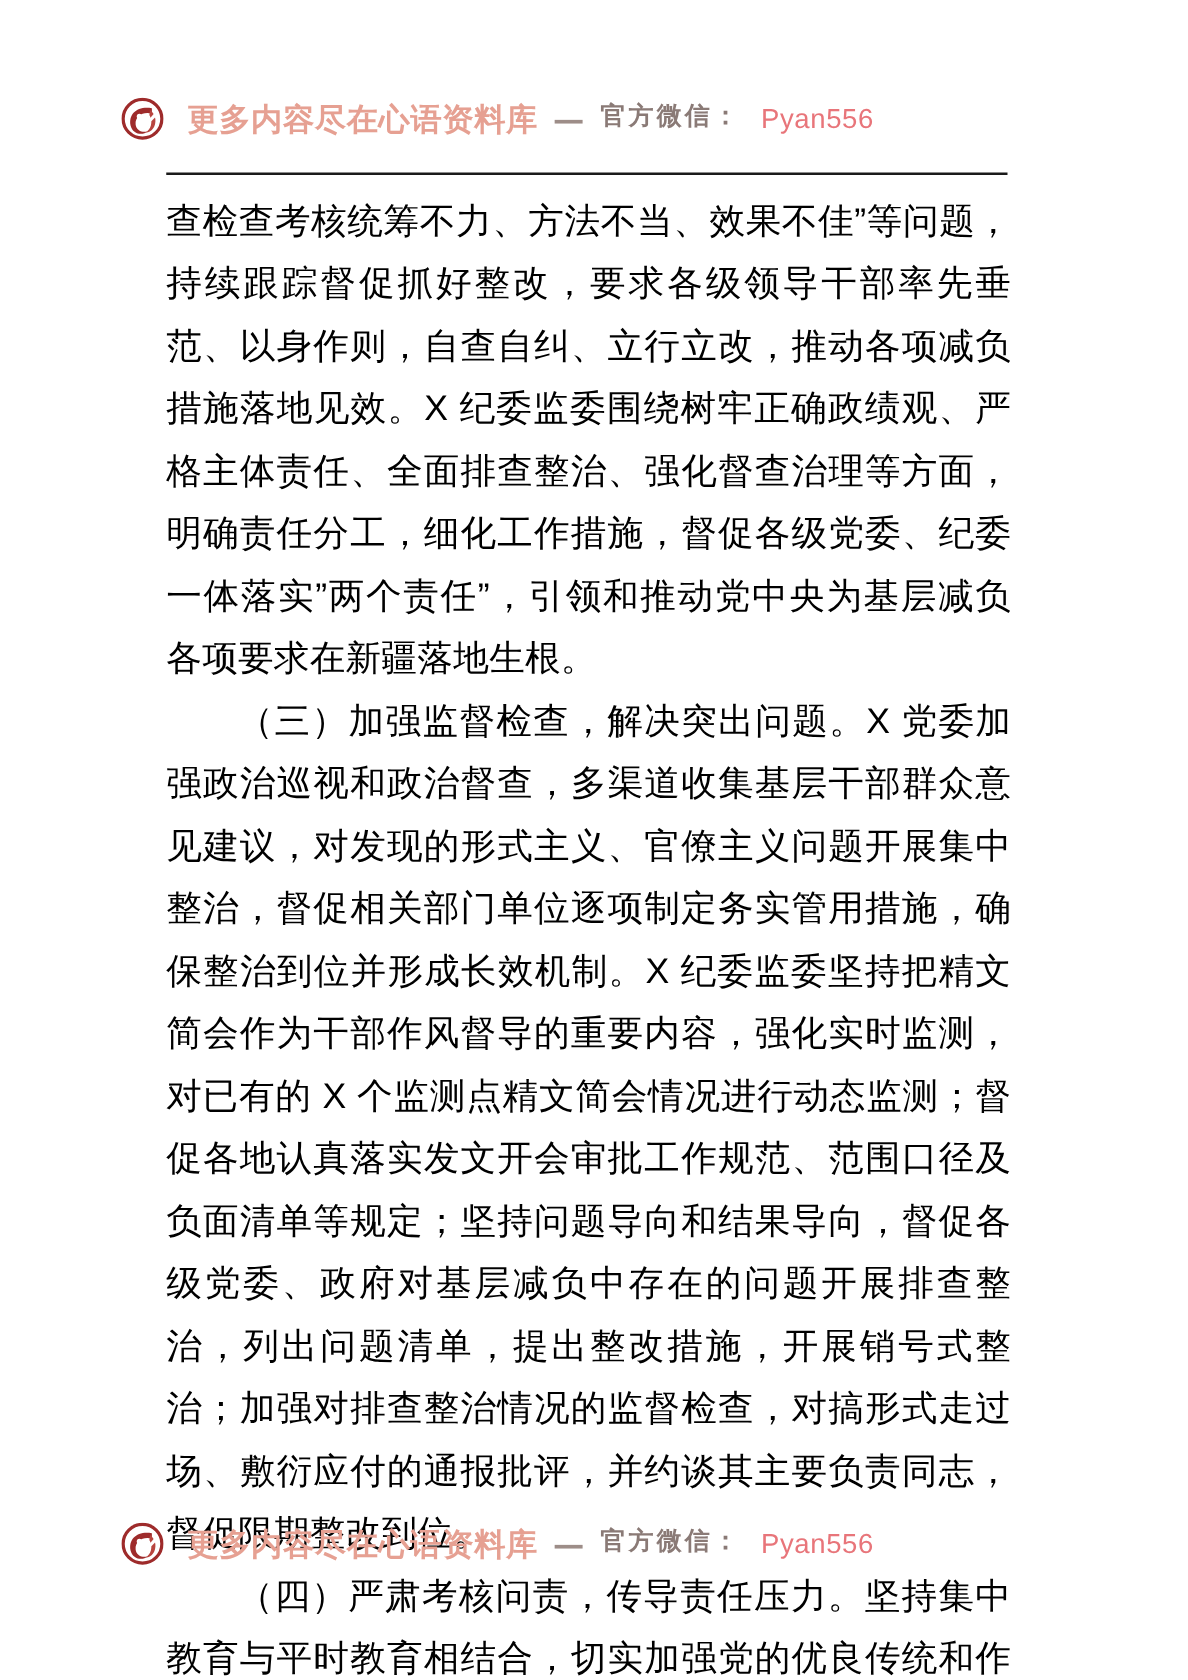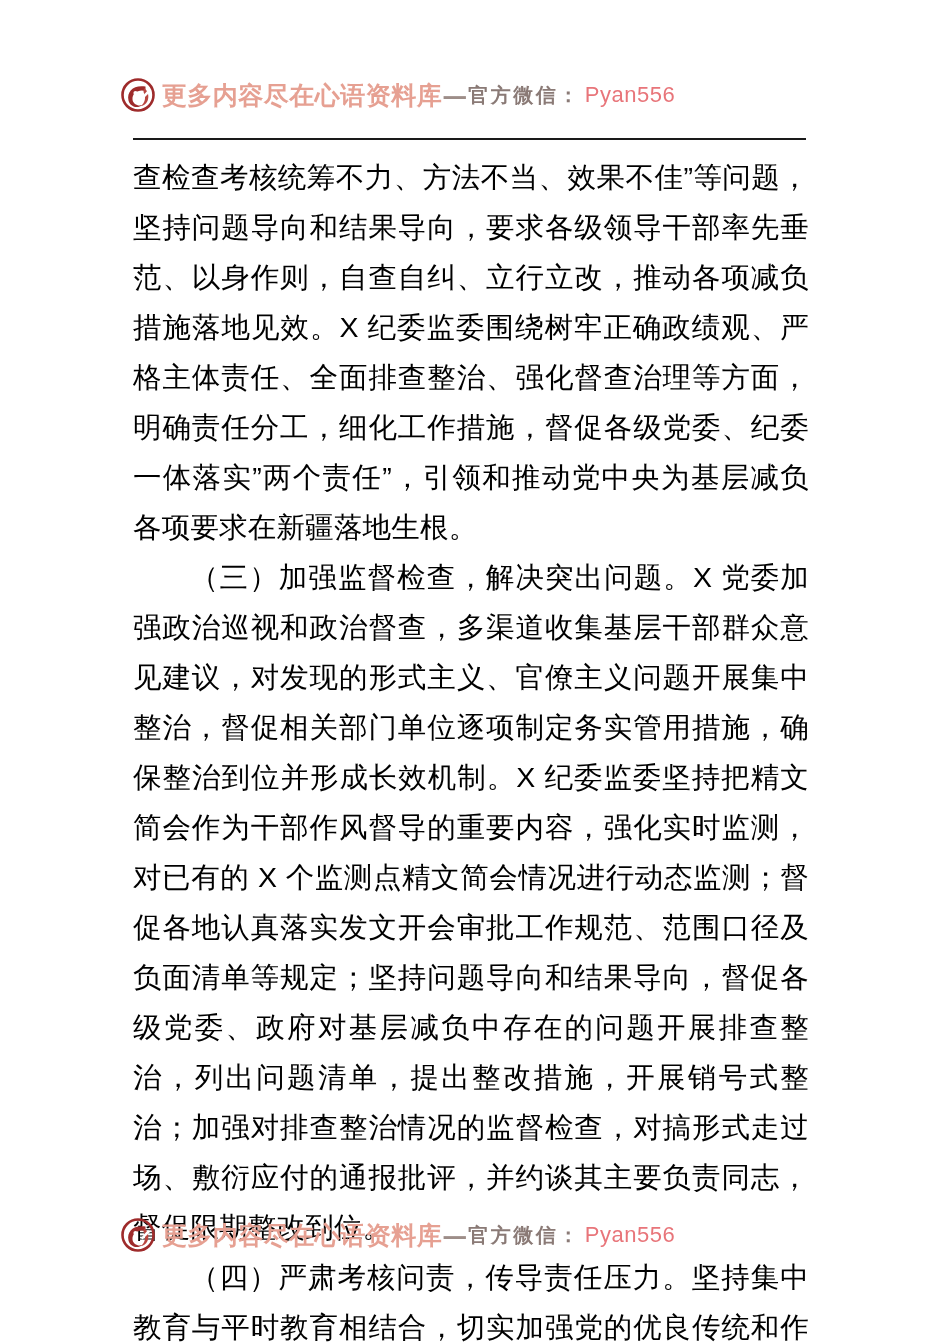--- a/index.html
+++ b/index.html
@@ -17,21 +17,21 @@
   }
 
   
   .watermark {
     position: absolute;
     left: 0;
     width: 796px;
     display: flex;
     align-items: center;
     justify-content: center;
-    gap: 0px;
+    gap: 12px;
     white-space: nowrap;
     user-select: none;
   }
   .watermark.header { top: 78px; }
   .watermark.footer { top: 1218px; }
 
   .wm-logo {
     position: relative;
     width: 34px;
     height: 34px;
@@ -49,21 +49,21 @@
     line-height: 1;
   }
   .wm-dash {
     font-family: "DejaVu Serif", "Liberation Serif", serif;
     font-weight: 700;
     font-size: 25px;
     color: #9d8d88;
     line-height: 1;
   }
   .wm-sub {
-    font-family: Liberation Serif, serif;
+    font-family: Liberation Mono, monospace;
     font-weight: 700;
     font-size: 20px;
     letter-spacing: 2.5px;
     color: #8a7a76;
     line-height: 1;
     padding-left: 1px;
   }
   .wm-id {
     font-family: "Liberation Sans", "DejaVu Sans", sans-serif;
     font-weight: 400;
@@ -122,21 +122,21 @@
     </span>
     <span class="wm-main">更多内容尽在心语资料库</span>
     <span class="wm-dash">—</span>
     <span class="wm-sub">官方微信：</span>
     <span class="wm-id">Pyan556</span>
   </div>
 
   <div class="hrule"></div>
 
   <div class="doc-body">
-    <p class="para">查检查考核统筹不力、方法不当、效果不佳”等问题，坚持问题导向和结果导向，要求各级领导干部率先垂范、以身作则，自查自纠、立行立改，推动各项减负措施落地见效。X 纪委监委围绕树牢正确政绩观、严格主体责任、全面排查整治、强化督查治理等方面，明确责任分工，细化工作措施，督促各级党委、纪委一体落实”两个责任”，引领和推动党中央为基层减负各项要求在新疆落地生根。</p>
+    <p class="para">查检查考核统筹不力、方法不当、效果不佳”等问题，持续跟踪督促抓好整改，要求各级领导干部率先垂范、以身作则，自查自纠、立行立改，推动各项减负措施落地见效。X 纪委监委围绕树牢正确政绩观、严格主体责任、全面排查整治、强化督查治理等方面，明确责任分工，细化工作措施，督促各级党委、纪委一体落实”两个责任”，引领和推动党中央为基层减负各项要求在新疆落地生根。</p>
     <p class="para indent">（三）加强监督检查，解决突出问题。X 党委加强政治巡视和政治督查，多渠道收集基层干部群众意见建议，对发现的形式主义、官僚主义问题开展集中整治，督促相关部门单位逐项制定务实管用措施，确保整治到位并形成长效机制。X 纪委监委坚持把精文简会作为干部作风督导的重要内容，强化实时监测，对已有的 X 个监测点精文简会情况进行动态监测；督促各地认真落实发文开会审批工作规范、范围口径及负面清单等规定；坚持问题导向和结果导向，督促各级党委、政府对基层减负中存在的问题开展排查整治，列出问题清单，提出整改措施，开展销号式整治；加强对排查整治情况的监督检查，对搞形式走过场、敷衍应付的通报批评，并约谈其主要负责同志，督促限期整改到位。</p>
     <p class="para indent last-ragged">（四）严肃考核问责，传导责任压力。坚持集中教育与平时教育相结合，切实加强党的优良传统和作风教育，引导各级</p>
   </div>
 
   <div class="watermark footer">
     <span class="wm-logo">
       <svg viewBox="0 0 34 34" xmlns="http://www.w3.org/2000/svg">
         <circle cx="17" cy="17" r="15.5" fill="none" stroke="#9e2b2b" stroke-width="2.6"></circle>
         <path d="M24.5 8.5 C 13 6.5, 5.5 13, 7.5 22.5 C 9 29, 17 31, 21 27 C 17.5 28.5, 12 26.5, 11.5 21.5 C 11 15, 17.5 11, 24.5 13 Z" fill="#9e2b2b"></path>
         <path d="M23 10 C 27 13, 28.5 18, 26.5 23 C 25 26.5, 22 28, 19.5 28 C 24 25.5, 25.5 19, 22.5 14 Z" fill="#b8453f"></path>

